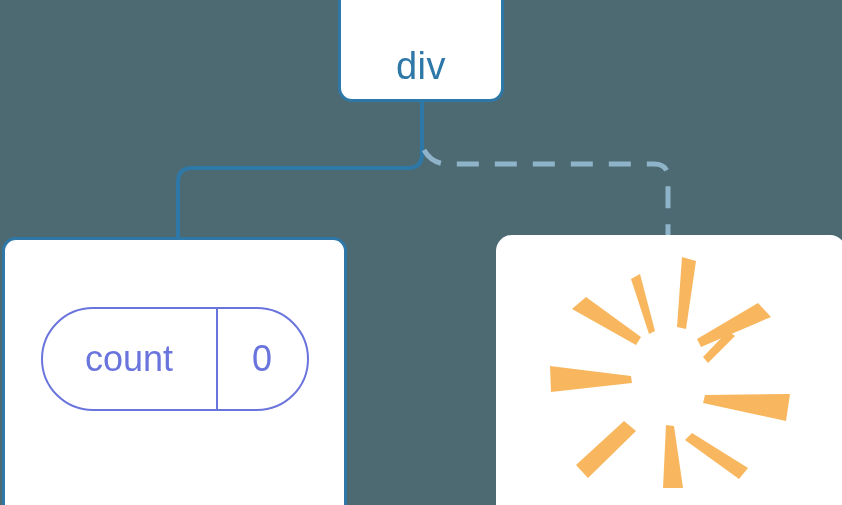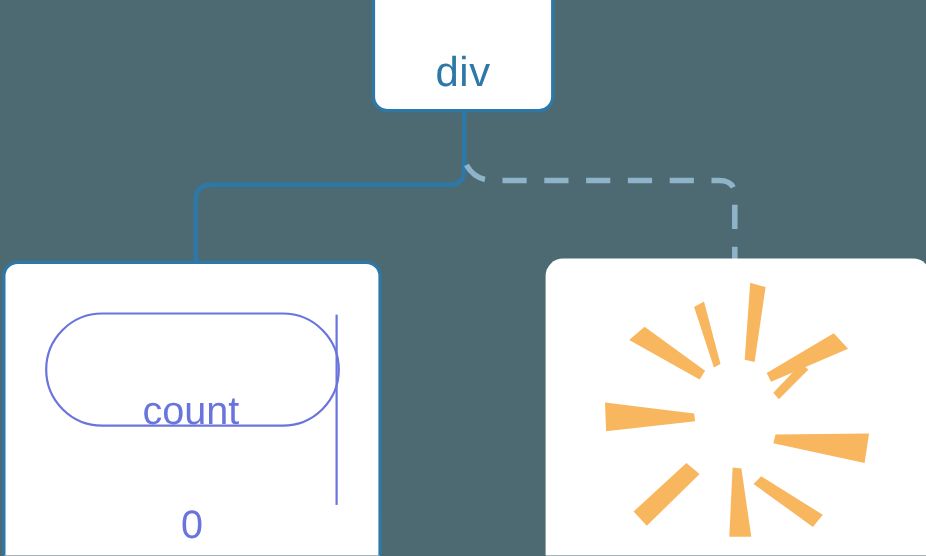--- a/index.html
+++ b/index.html
@@ -68,29 +68,29 @@
     padding-top: 44px;
   }
   #node-counter .node-title {
     color: #2e78a8;
     font-size: 37px;
     line-height: 1;
     letter-spacing: 0.3px;
   }
   
   .state-pill {
+    margin-top: 23px;
     width: 268px;
     height: 104px;
     border: 2px solid #6a74dd;
     border-radius: 52px;
     display: flex;
     align-items: stretch;
     box-sizing: border-box;
     background: #ffffff;
-    flex-direction: column;
   }
   .state-pill .pill-key {
     flex: 0 0 173px;
     display: flex;
     align-items: center;
     justify-content: center;
     border-right: 2px solid #6a74dd;
     color: #6a74dd;
     font-size: 36px;
     line-height: 1;

